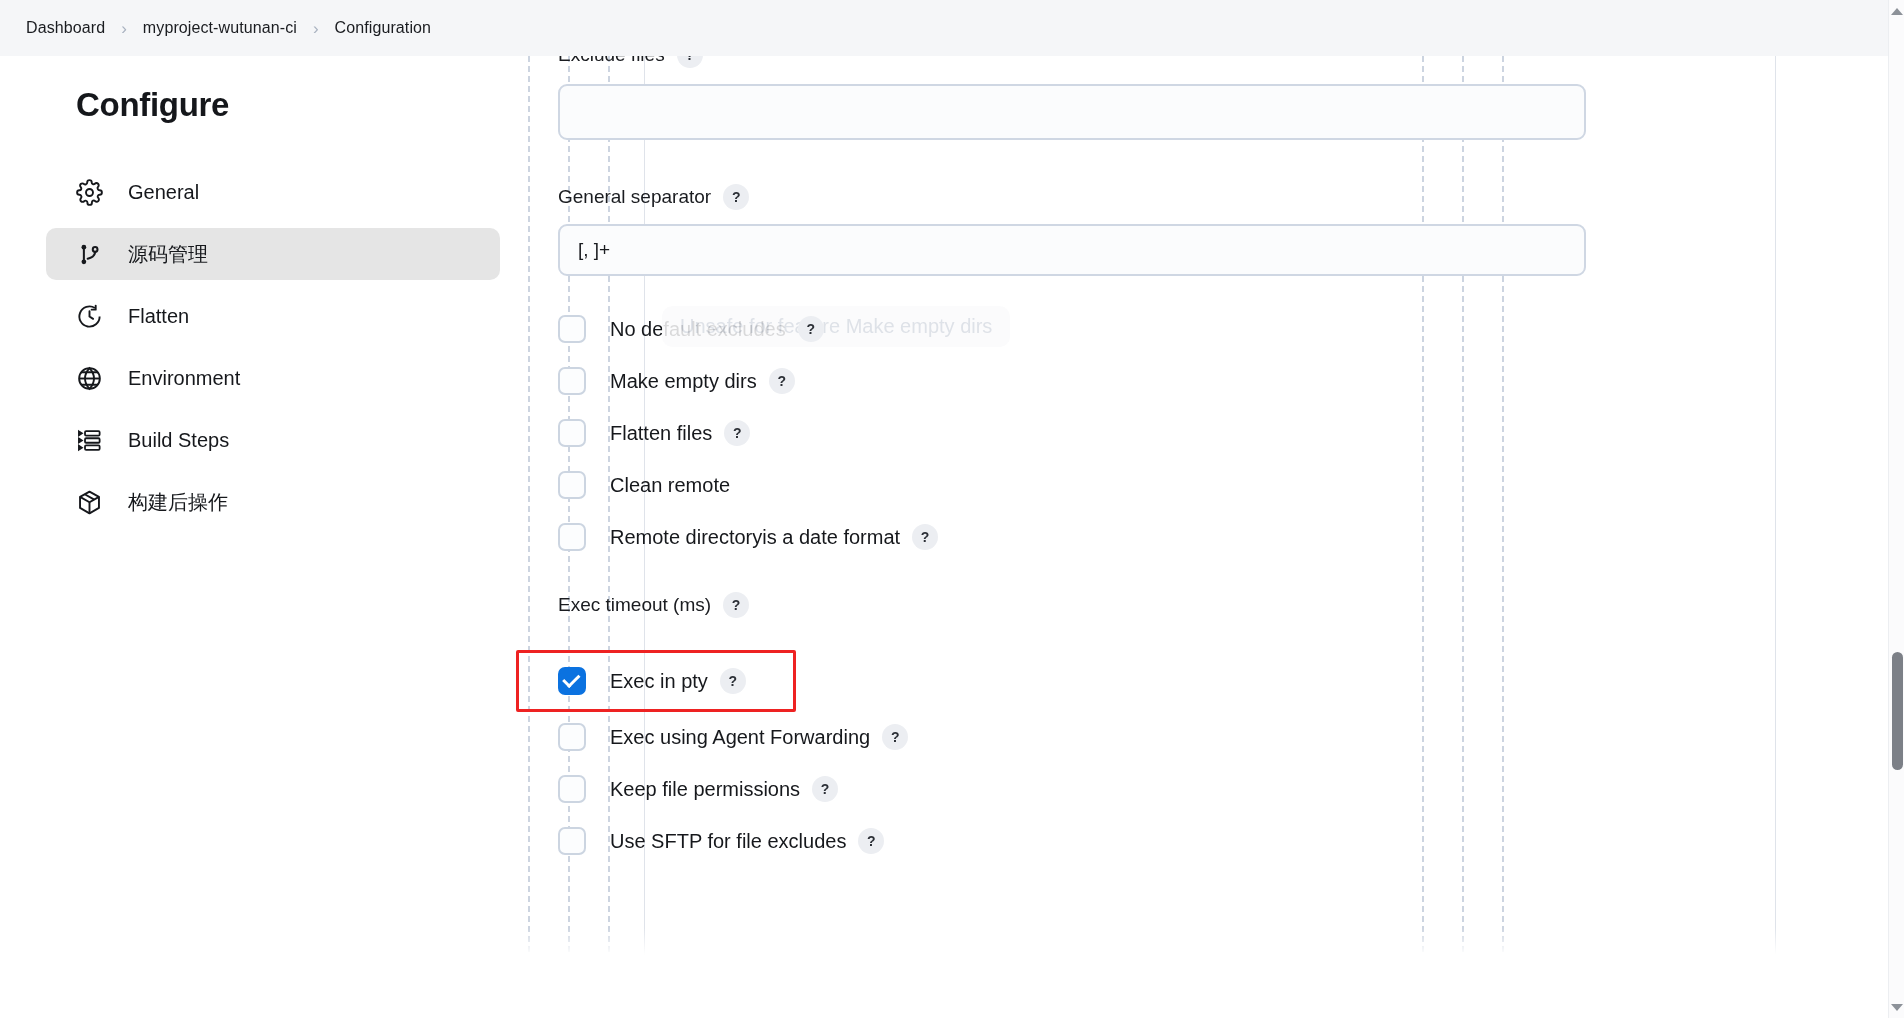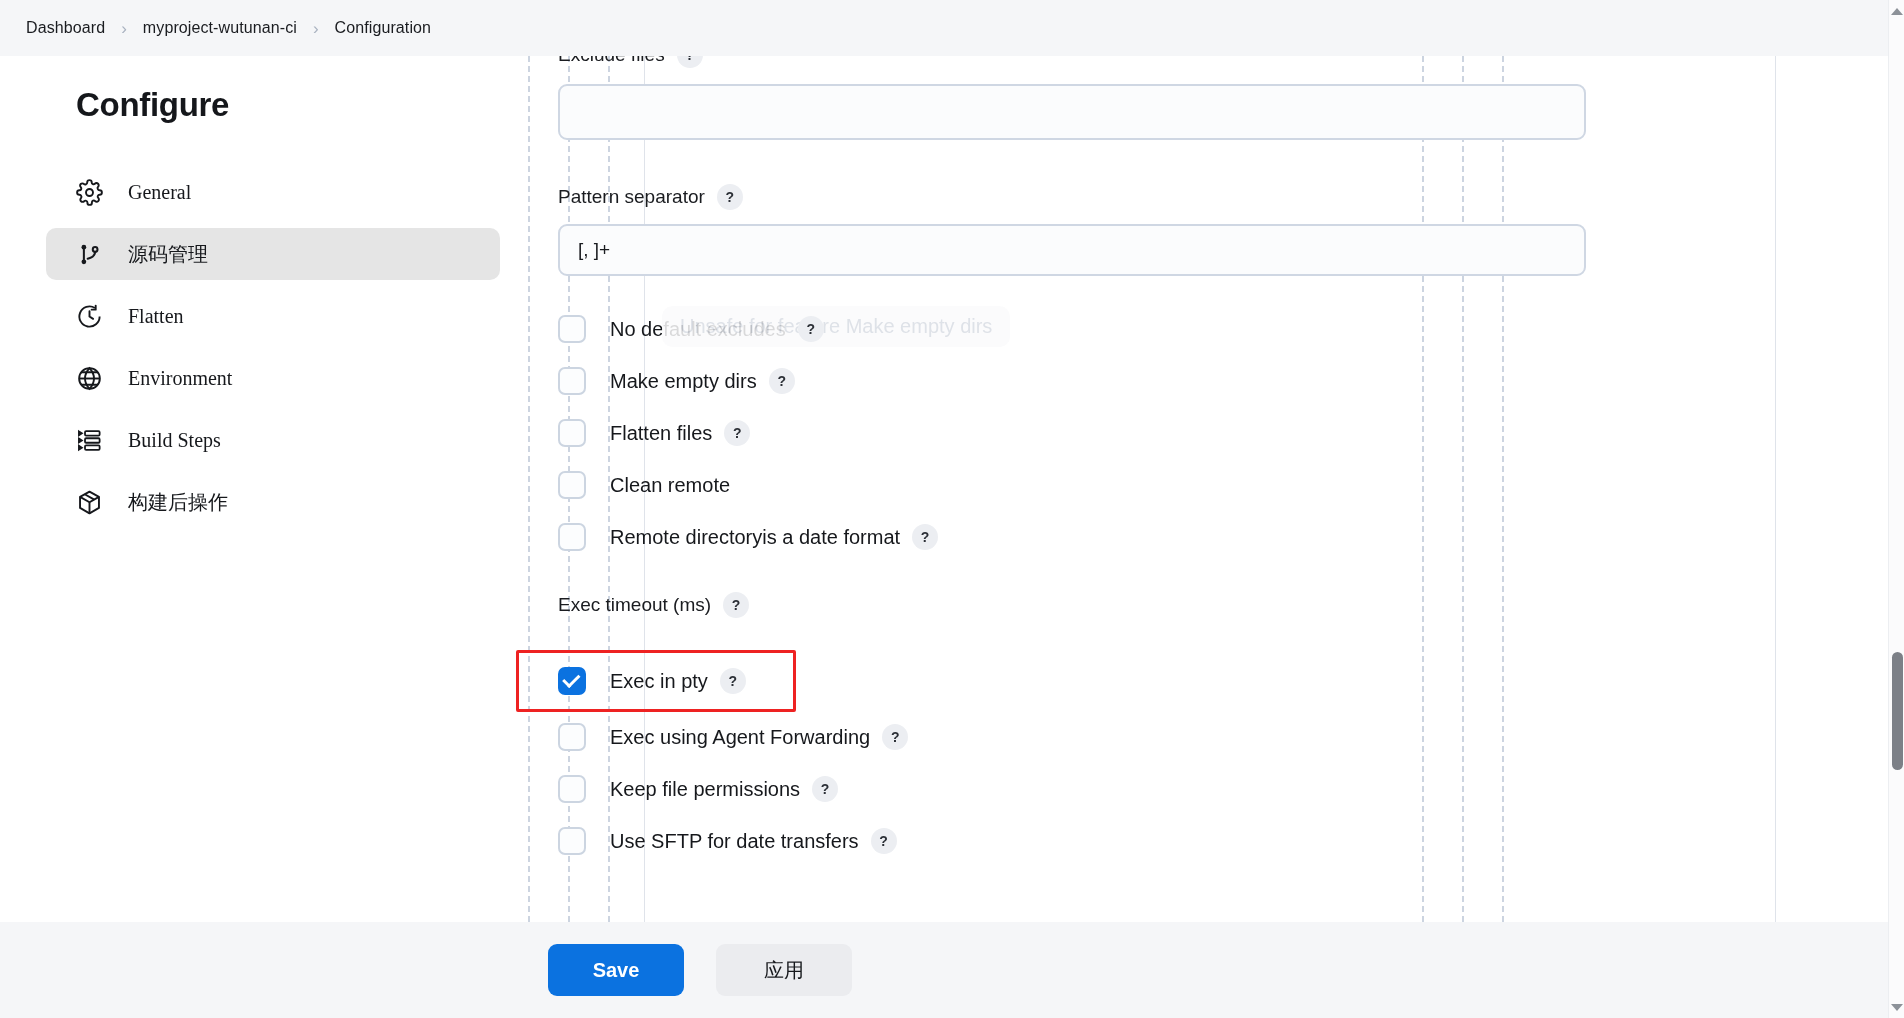--- a/index.html
+++ b/index.html
@@ -52,21 +52,21 @@
   }
   .nav-item.active { background: #e5e5e5; }
   .nav-icon {
     width: 30px; height: 30px;
     display: flex; align-items: center; justify-content: center;
     margin-right: 24px;
     flex: 0 0 30px;
   }
   .nav-icon svg { display:block; }
   .nav-label {
-    font-size: 20px; color: #16181c; white-space: nowrap; font-family: Liberation Serif, serif;
+    font-size: 20px; color: #16181c; white-space: nowrap;
   }
 
   
   .main {
     position: absolute; top: 56px; left: 510px;
     width: 1378px; height: 906px;
     background: #ffffff;
     overflow: hidden;
   }
   
@@ -335,21 +335,21 @@
           <span class="help-badge">?</span>
         </div>
         <div style="height:28px"></div>
         <input class="text-input tall" type="text" value="" style="">
       </div>
 
       <div style="height:44px"></div>
 
       <div class="field">
         <div class="field-label-row">
-          <span class="field-label">Pattern separator</span>
+          <span class="field-label">General separator</span>
           <span class="help-badge">?</span>
         </div>
         <input class="text-input" type="text" value="[, ]+" style="">
       </div>
 
       <div style="height:32px"></div>
 
       <div style="position:relative;">
 
         <div class="ghost-tip" style="left:152px; top:-2px;">Unsafe for feature Make empty dirs</div>
@@ -426,34 +426,30 @@
         <div class="cb-row">
           <span class="cbox"></span>
           <span class="cb-label">Keep file permissions</span>
           <span class="help-badge">?</span>
         </div>
 
         <div style="height:10px"></div>
 
         <div class="cb-row">
           <span class="cbox"></span>
-          <span class="cb-label">Use SFTP for date transfers</span>
+          <span class="cb-label">Use SFTP for file excludes</span>
           <span class="help-badge">?</span>
         </div>
       </div>
 
     </div>
 
     <div class="fade-bottom"></div>
   </main>
 
-  <div class="footer">
-    <button class="btn btn-primary">Save</button>
-    <button class="btn btn-secondary">应用</button>
-  </div>
 
   <div class="scrollbar">
     <div class="sb-arrow up">
         <i></i>
       </div>
     <div class="sb-thumb"></div>
     <div class="sb-arrow down">
         <i></i>
       </div>
   </div>

